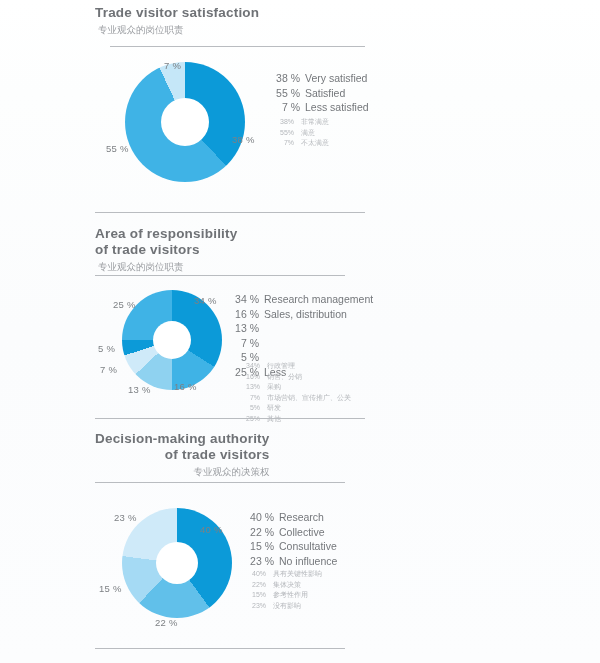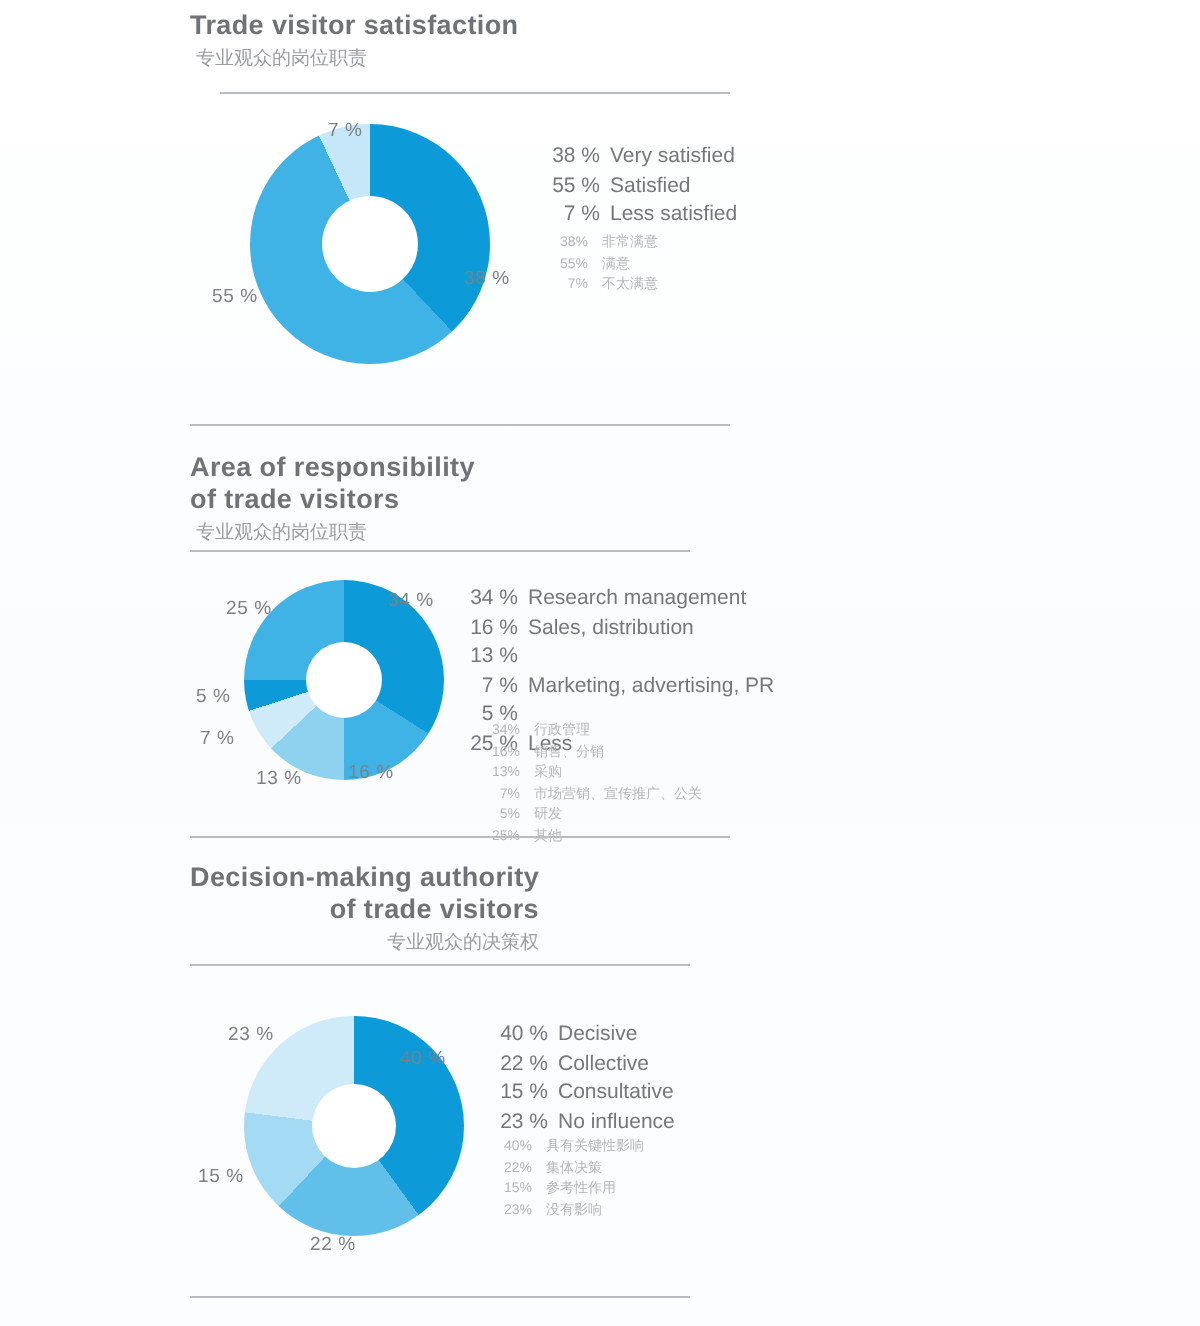--- a/index.html
+++ b/index.html
@@ -207,21 +207,20 @@
       </div>
       <div class="legend-row">
         <span class="pct">16 %</span>
         <span>Sales, distribution</span>
       </div>
       <div class="legend-row">
         <span class="pct">13 %</span>
       </div>
       <div class="legend-row">
         <span class="pct">7 %</span>
-        <span>Marketing, advertising, PR</span>
       </div>
       <div class="legend-row">
         <span class="pct">5 %</span>
       </div>
       <div class="legend-row">
         <span class="pct">25 %</span>
         <span>Less</span>
       </div>
     </div>
 
@@ -272,21 +271,21 @@
     </div>
 
     <div class="slice-label" style="left:200px; top:524px;">40 %</div>
     <div class="slice-label" style="left:155px; top:617px;">22 %</div>
     <div class="slice-label" style="left:99px; top:583px;">15 %</div>
     <div class="slice-label" style="left:114px; top:512px;">23 %</div>
 
     <div class="legend" style="left:244px; top:510px;">
       <div class="legend-row">
         <span class="pct">40 %</span>
-        <span>Decisive</span>
+        <span>Research</span>
       </div>
       <div class="legend-row">
         <span class="pct">22 %</span>
         <span>Collective</span>
       </div>
       <div class="legend-row">
         <span class="pct">15 %</span>
         <span>Consultative</span>
       </div>
       <div class="legend-row">

